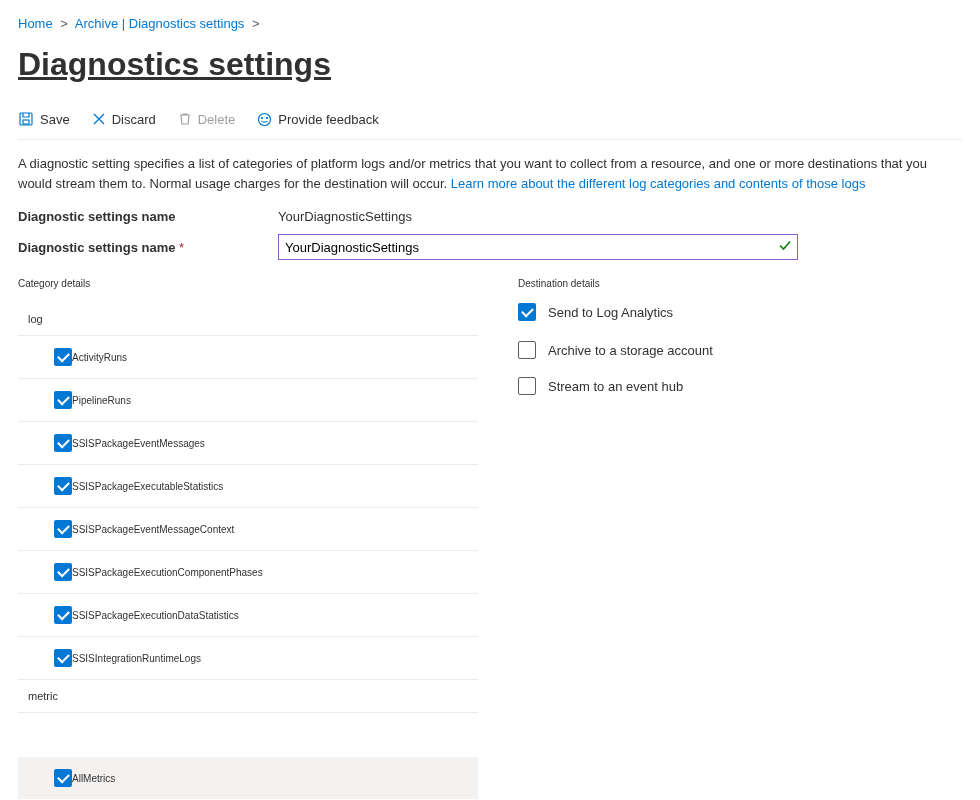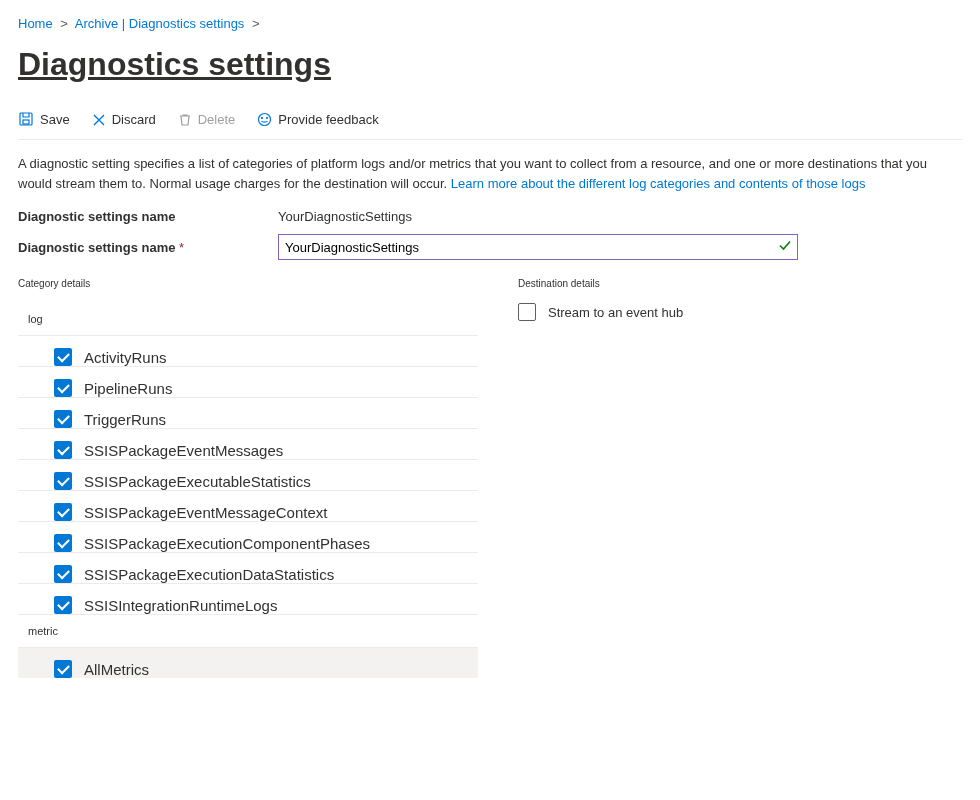--- a/index.html
+++ b/index.html
@@ -18,21 +18,21 @@
   .breadcrumb .current { color: #0078d4; }
   h1.page-title {
     font-size: 32px;
     font-weight: 600;
     margin: 15px 0 20px 0;
     color: #323130;
     text-decoration: underline;
   }
   .toolbar {
     display: flex;
-    align-items: flex-end;
+    align-items: center;
     gap: 22px;
     padding: 8px 0 12px 0;
     border-bottom: 1px solid #edebe9;
     margin-bottom: 14px;
   }
   .toolbar .cmd {
     display: inline-flex;
     align-items: center;
     gap: 6px;
     cursor: pointer;
@@ -81,27 +81,26 @@
   .section-title { font-size: 10px; color: #323130; margin-bottom: 14px; }
   .group-header {
     font-size: 11px;
     color: #323130;
     padding: 10px 0 10px 10px;
     border-bottom: 1px solid #edebe9;
   }
   .check-row {
     display: flex;
     align-items: center;
-    gap: 12px;
-    padding: 12px 0 0 36px;
+    padding: 12px 0 12px 36px;
     border-bottom: 1px solid #edebe9;
-    font-size: 15px;
+    font-size: 10px;
   }
   .check-row.highlight { background: #f3f2f1; }
-  .check-row.no-border { border-bottom: none;}
+  .check-row.no-border { border-bottom: none; margin-top: 44px;}
   .chk {
     width: 18px;
     height: 18px;
     border-radius: 2px;
     display: inline-flex;
     align-items: center;
     justify-content: center;
     flex-shrink: 0;
   }
   .chk.checked { background: #0078d4; }
@@ -260,24 +259,20 @@
     <div class="check-row">
       <span class="chk checked"></span>
       <span>ActivityRuns</span>
     </div>
     <div class="check-row">
       <span class="chk checked"></span>
       <span>PipelineRuns</span>
     </div>
     <div class="check-row">
       <span class="chk checked"></span>
-      <span>TriggerRuns</span>
-    </div>
-    <div class="check-row">
-      <span class="chk checked"></span>
       <span>SSISPackageEventMessages</span>
     </div>
     <div class="check-row">
       <span class="chk checked"></span>
       <span>SSISPackageExecutableStatistics</span>
     </div>
     <div class="check-row">
       <span class="chk checked"></span>
       <span>SSISPackageEventMessageContext</span>
     </div>
@@ -298,21 +293,29 @@
 
     <div class="check-row highlight no-border">
       <span class="chk checked"></span>
       <span>AllMetrics</span>
     </div>
   </div>
 
   <div class="col-right">
     <div class="section-title">Destination details</div>
 
-
-
+    <div class="dest-check-line top">
+      <span class="chk checked"></span>
+      <span>Send to Log Analytics</span>
+    </div>
+
+
+    <div class="dest-check-line" style="margin-top:20px;">
+      <span class="chk unchecked"></span>
+      <span>Archive to a storage account</span>
+    </div>
 
     <div class="dest-check-line">
       <span class="chk unchecked"></span>
       <span>Stream to an event hub</span>
     </div>
   </div>
 </div>
 
 </body></html>

